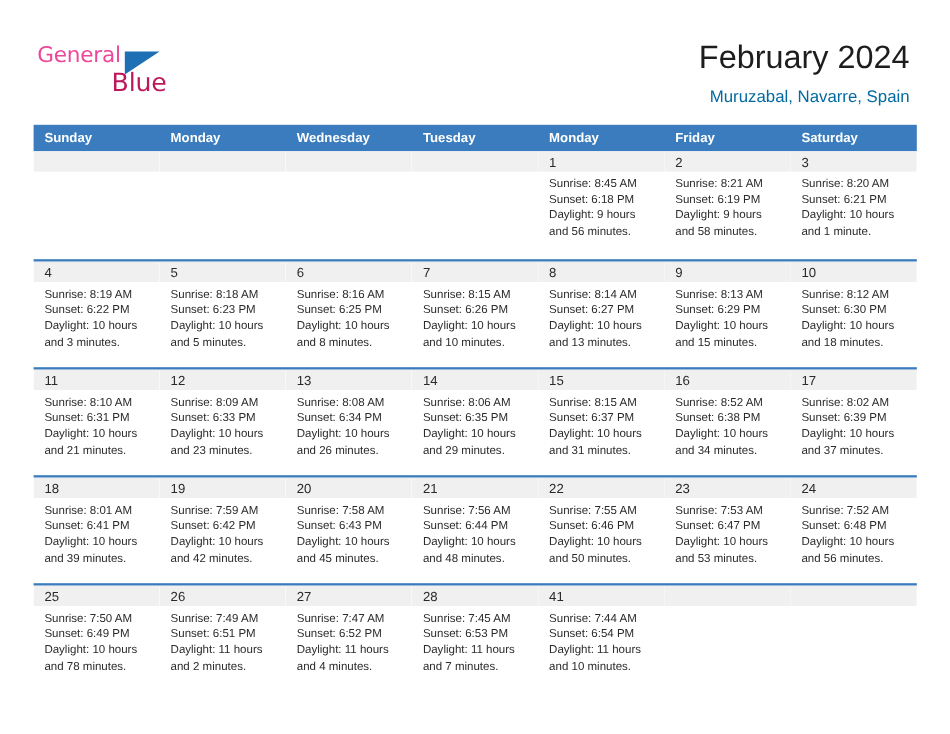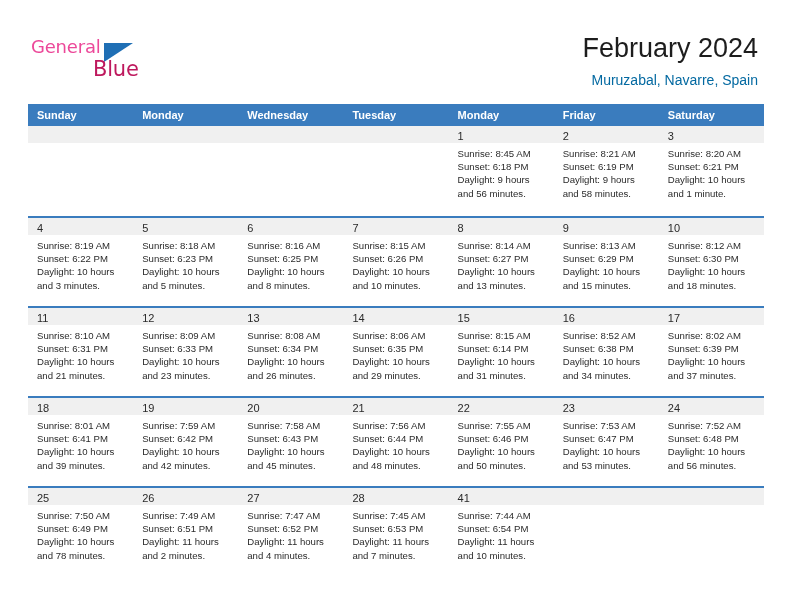--- a/index.html
+++ b/index.html
@@ -310,21 +310,21 @@
               <div class="day-line">Sunrise: 8:06 AM</div>
               <div class="day-line">Sunset: 6:35 PM</div>
               <div class="day-line">Daylight: 10 hours</div>
               <div class="day-line">and 29 minutes.</div>
             </div>
           </div>
           <div class="day-cell">
             <div class="day-num-band"><span class="day-num">15</span></div>
             <div class="day-body">
               <div class="day-line">Sunrise: 8:15 AM</div>
-              <div class="day-line">Sunset: 6:14 PM</div>
+              <div class="day-line">Sunset: 6:37 PM</div>
               <div class="day-line">Daylight: 10 hours</div>
               <div class="day-line">and 31 minutes.</div>
             </div>
           </div>
           <div class="day-cell">
             <div class="day-num-band"><span class="day-num">16</span></div>
             <div class="day-body">
               <div class="day-line">Sunrise: 8:52 AM</div>
               <div class="day-line">Sunset: 6:38 PM</div>
               <div class="day-line">Daylight: 10 hours</div>

